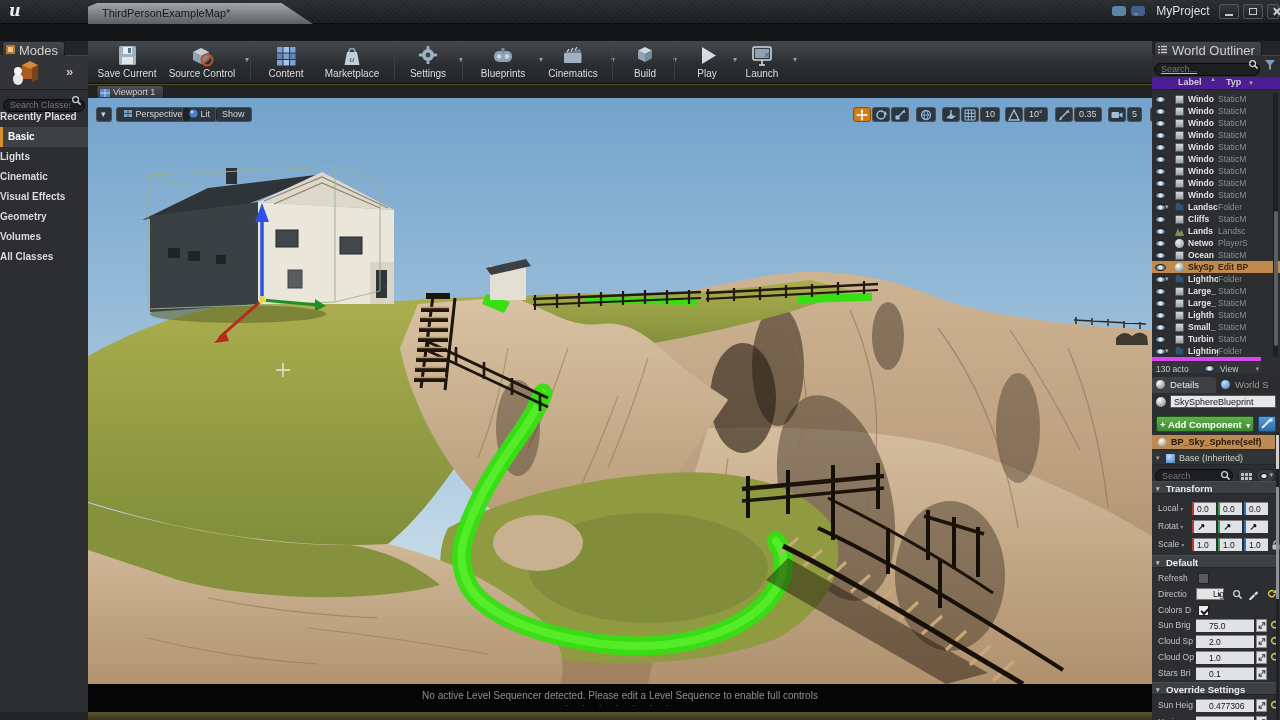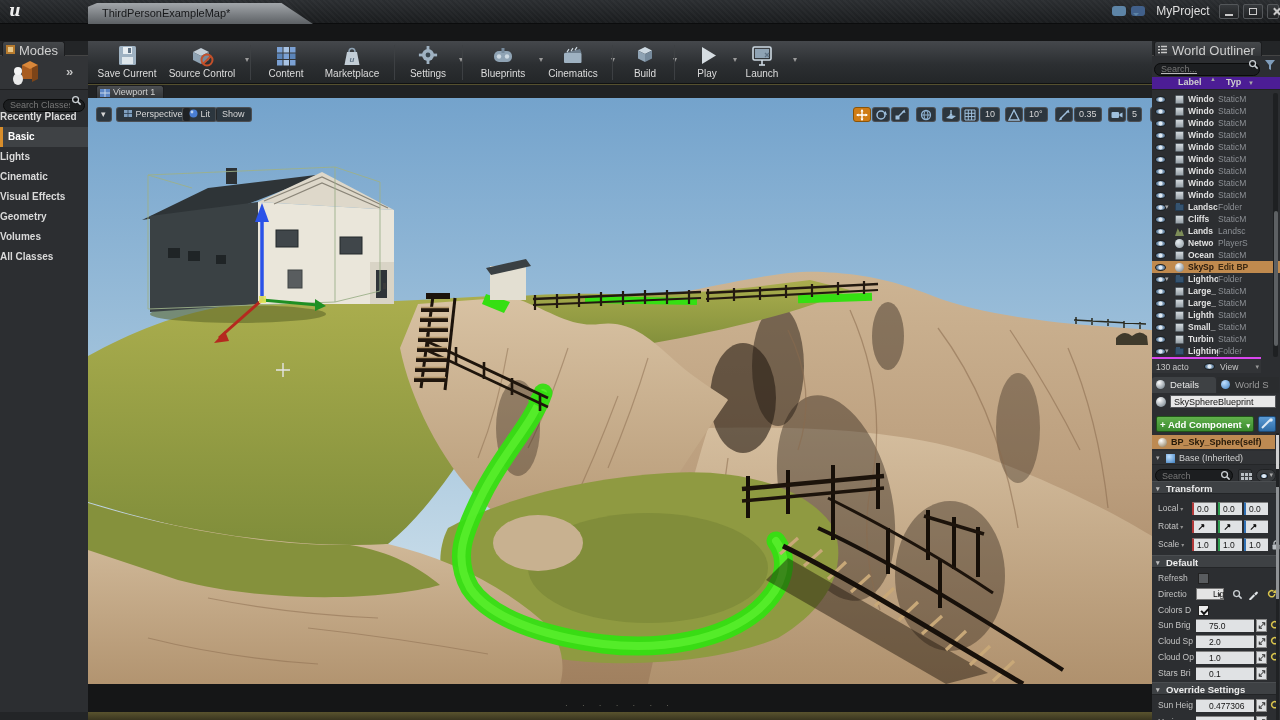--- a/index.html
+++ b/index.html
@@ -78,21 +78,21 @@
   .eye{position:absolute;left:3px;top:2.5px;width:11px;height:7px;border:1px solid #1d2124;border-radius:50%;
     background:radial-gradient(circle at 50% 50%,#dfe9f2 0 1.5px,#7f9cb8 2.5px,#4f6a86 100%)}
   .exp{position:absolute;left:13px;top:0;color:#aaa;font-size:7px}
   .oic{position:absolute;left:23px;top:2px;width:9px;height:9px}
   .ic-mesh{background:linear-gradient(#d4dade,#97a1a8);border:1px solid #596167;border-radius:1px}
   .ic-folder{top:3px;height:7px;background:#35536f;border:1px solid #223a52;border-radius:1px}
   .ic-folder::before{content:"";position:absolute;left:0;top:-2px;width:4px;height:2px;background:#35536f}
   .ic-land{background:#7d8d58;clip-path:polygon(0 100%,30% 15%,55% 60%,75% 30%,100% 100%)}
   .ic-player{border-radius:50%;background:radial-gradient(circle at 35% 30%,#e8eef2,#8b979e)}
   .ic-sphere{border-radius:50%;background:radial-gradient(circle at 35% 30%,#ffffff,#9aa4ab 65%,#646e75)}
-  .ofoot{left:0;top:316px;width:109px;height:16px;background:#323437;border-top:2px solid #d946ef;font-size:8.5px;color:#c8c8c8;line-height:16px}
+  .ofoot{left:0;top:316px;width:109px;height:16px;background:#323437;border-top:4px solid #d946ef;font-size:8.5px;color:#c8c8c8;line-height:16px}
   .oscroll{left:121px;top:52px;width:5px;height:264px;background:#1e2022;border-radius:2px}
   .oscroll i{position:absolute;left:0.5px;top:118px;width:4px;height:135px;background:#5d6063;border-radius:2px}
 
   
   .dtab{position:absolute;top:336px;height:16px;font-size:9.5px;padding:2px 6px 0 18px}
   .dtab .ticon{position:absolute;left:4px;top:3px;width:9px;height:9px;border-radius:50%}
   .dname-row{left:0;top:354px;width:128px;height:18px}
   .dinput{background:#e8e8e8;border:1px solid #55575a;color:#141414;font-size:9px;height:13px;padding:0 3px;width:106px}
   .addcomp{left:4px;top:375px;width:98px;height:16px;background:linear-gradient(#61b04c,#3a8a2e);border:1px solid #1f5517;border-radius:2px;color:#fff;font-weight:bold;font-size:9.5px;text-align:center;line-height:15px}
   .bpbtn{left:106px;top:375px;width:18px;height:16px;background:linear-gradient(#5b9bd5,#2e6ca6);border:1px solid #1c4a77;border-radius:2px}
@@ -605,20 +605,23 @@
           <polygon points="8.5,4 11.5,2.5 11.5,7.5 8.5,6" fill="#9fc0dd"></polygon>
         </svg>
     </div>
     <div class="ov-btn ov-val" style="left:1039px;top:9px"><span>5</span></div>
     <div class="ov-btn" style="left:1062px;top:9px;width:34px;padding:0;text-align:center">
       
       
     </div>
   </div>
 
+  <div class="r seqbar">
+    <span>No active Level Sequencer detected. Please edit a Level Sequence to enable full controls</span>
+  </div>
   <div class="r seqdots">· · · · · · ·</div>
   <div class="r bstrip"></div>
   <div class="r corner-l"></div>
   <div class="r corner-r"></div>
 
   <div class="r rpanel">
     <div class="tabstrip"></div>
     <div class="panel-tab" style="left:2px;top:0;padding-left:17px">
       <svg class="ticon" width="10" height="9">
           <g stroke="#c8c8c8" stroke-width="1.4">

